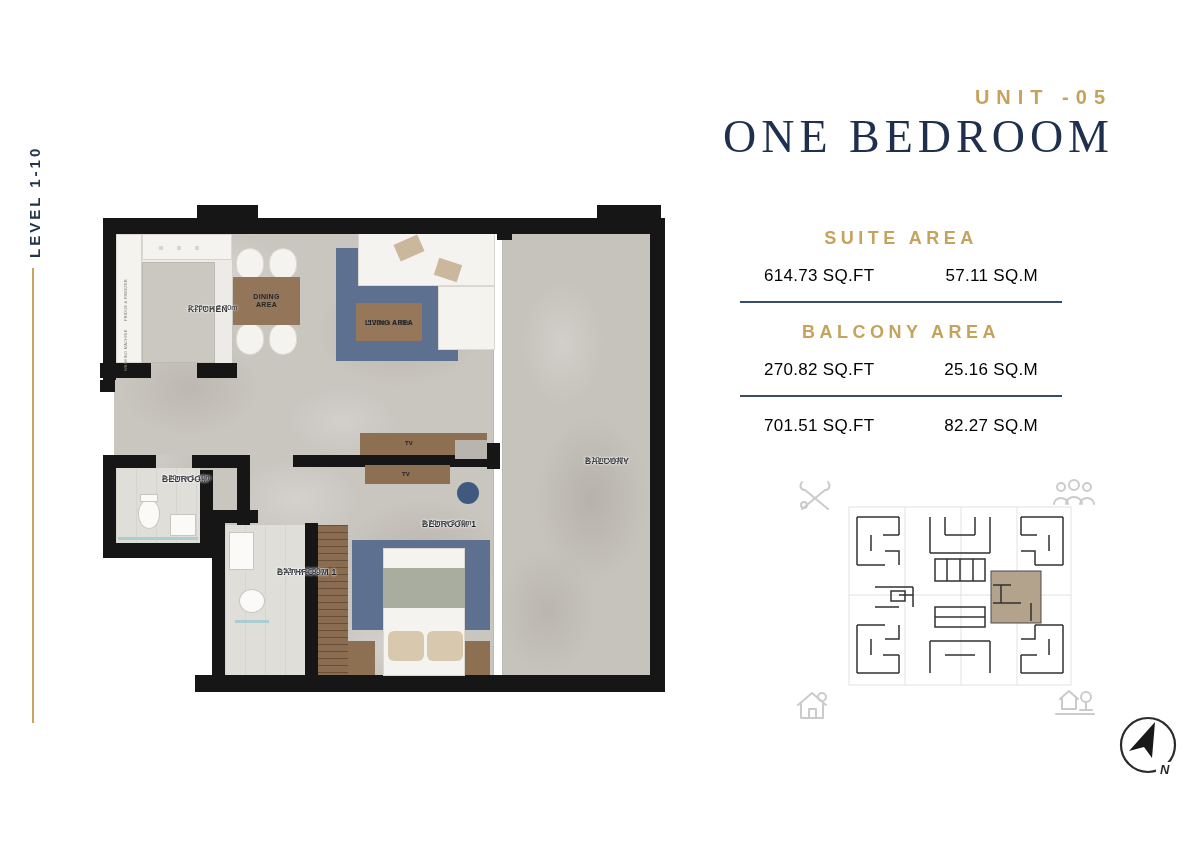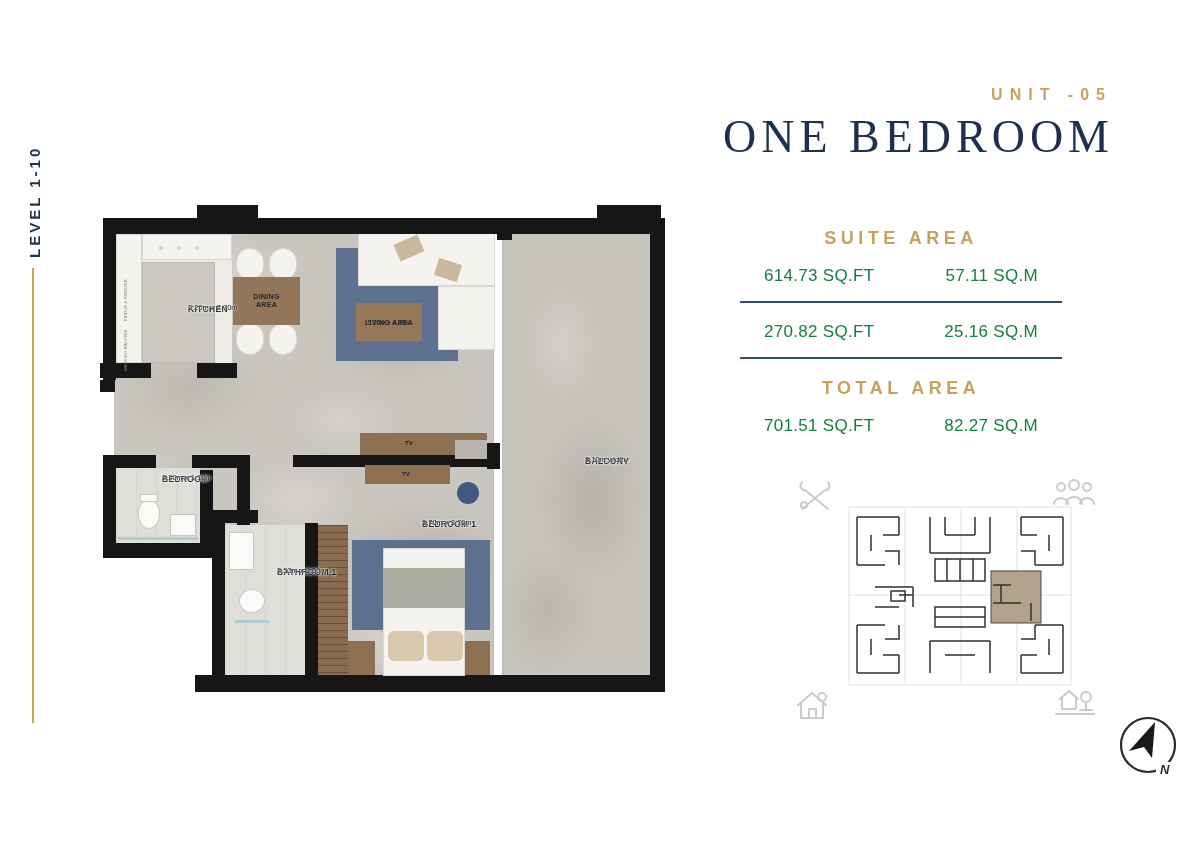--- a/index.html
+++ b/index.html
@@ -6,31 +6,31 @@
   .canvas{position:relative;width:1200px;height:852px;background:#ffffff;overflow:hidden;
           font-family:"Liberation Sans",sans-serif;}
 
   
   .level-label{position:absolute;left:26px;top:258px;transform:rotate(-90deg);
     transform-origin:0 0;font-weight:700;font-size:15px;letter-spacing:3px;
     color:#22334e;white-space:nowrap;}
   .gold-line{position:absolute;left:32px;top:268px;width:2px;height:455px;background:#c9a45c;}
 
   
-  .unit-label{position:absolute;right:88px;top:86px;font-size:16px;font-weight:700;
+  .unit-label{position:absolute;right:88px;top:86px;font-size:20px;font-weight:700;
     letter-spacing:7px;color:#c6a35c;}
   .page-title{position:absolute;right:86px;top:110px;font-family:"Liberation Serif",serif;
     font-size:46px;font-weight:400;letter-spacing:5px;color:#1f304e;white-space:nowrap;}
 
   
   .area-panel{position:absolute;left:740px;top:228px;width:322px;}
   .area-heading{text-align:center;font-size:18px;font-weight:700;letter-spacing:4.5px;
     color:#c6a35c;margin:0 0 17px;}
   .area-values{display:flex;justify-content:space-between;padding:0 24px;
-    font-size:17px;font-weight:500;color:#15803d;margin-bottom:15px;letter-spacing:.3px;}
+    font-size:17px;font-weight:500;color:#000000;margin-bottom:15px;letter-spacing:.3px;}
   .area-divider{height:2px;background:#3a4d68;margin-bottom:19px;}
 
   
   .plan{position:absolute;left:100px;top:203px;width:567px;height:489px;}
   .plan *{position:absolute;box-sizing:border-box;}
   .floorA{background:
     radial-gradient(90px 60px at 30% 20%, rgba(255,255,255,.22), transparent 70%),
     radial-gradient(120px 80px at 75% 45%, rgba(104,96,88,.15), transparent 70%),
     radial-gradient(100px 70px at 20% 70%, rgba(104,96,88,.13), transparent 70%),
     radial-gradient(80px 50px at 60% 85%, rgba(255,255,255,.18), transparent 70%),
@@ -83,28 +83,28 @@
   <div class="area-panel">
     <div class="area-section">
       <div class="area-heading">SUITE AREA</div>
       <div class="area-values">
         <span>614.73 SQ.FT</span>
         <span>57.11 SQ.M</span>
       </div>
       <div class="area-divider"></div>
     </div>
     <div class="area-section">
+      <div class="area-heading">BALCONY AREA</div>
       <div class="area-values">
         <span>270.82 SQ.FT</span>
         <span>25.16 SQ.M</span>
       </div>
       <div class="area-divider"></div>
     </div>
     <div class="area-section">
-      <div class="area-heading">TOTAL AREA</div>
       <div class="area-values">
         <span>701.51 SQ.FT</span>
         <span>82.27 SQ.M</span>
       </div>
     </div>
   </div>
 
   <div class="plan">
 
     <div class="floorA" style="left:14px;top:28px;width:381px;height:224px;"></div>

